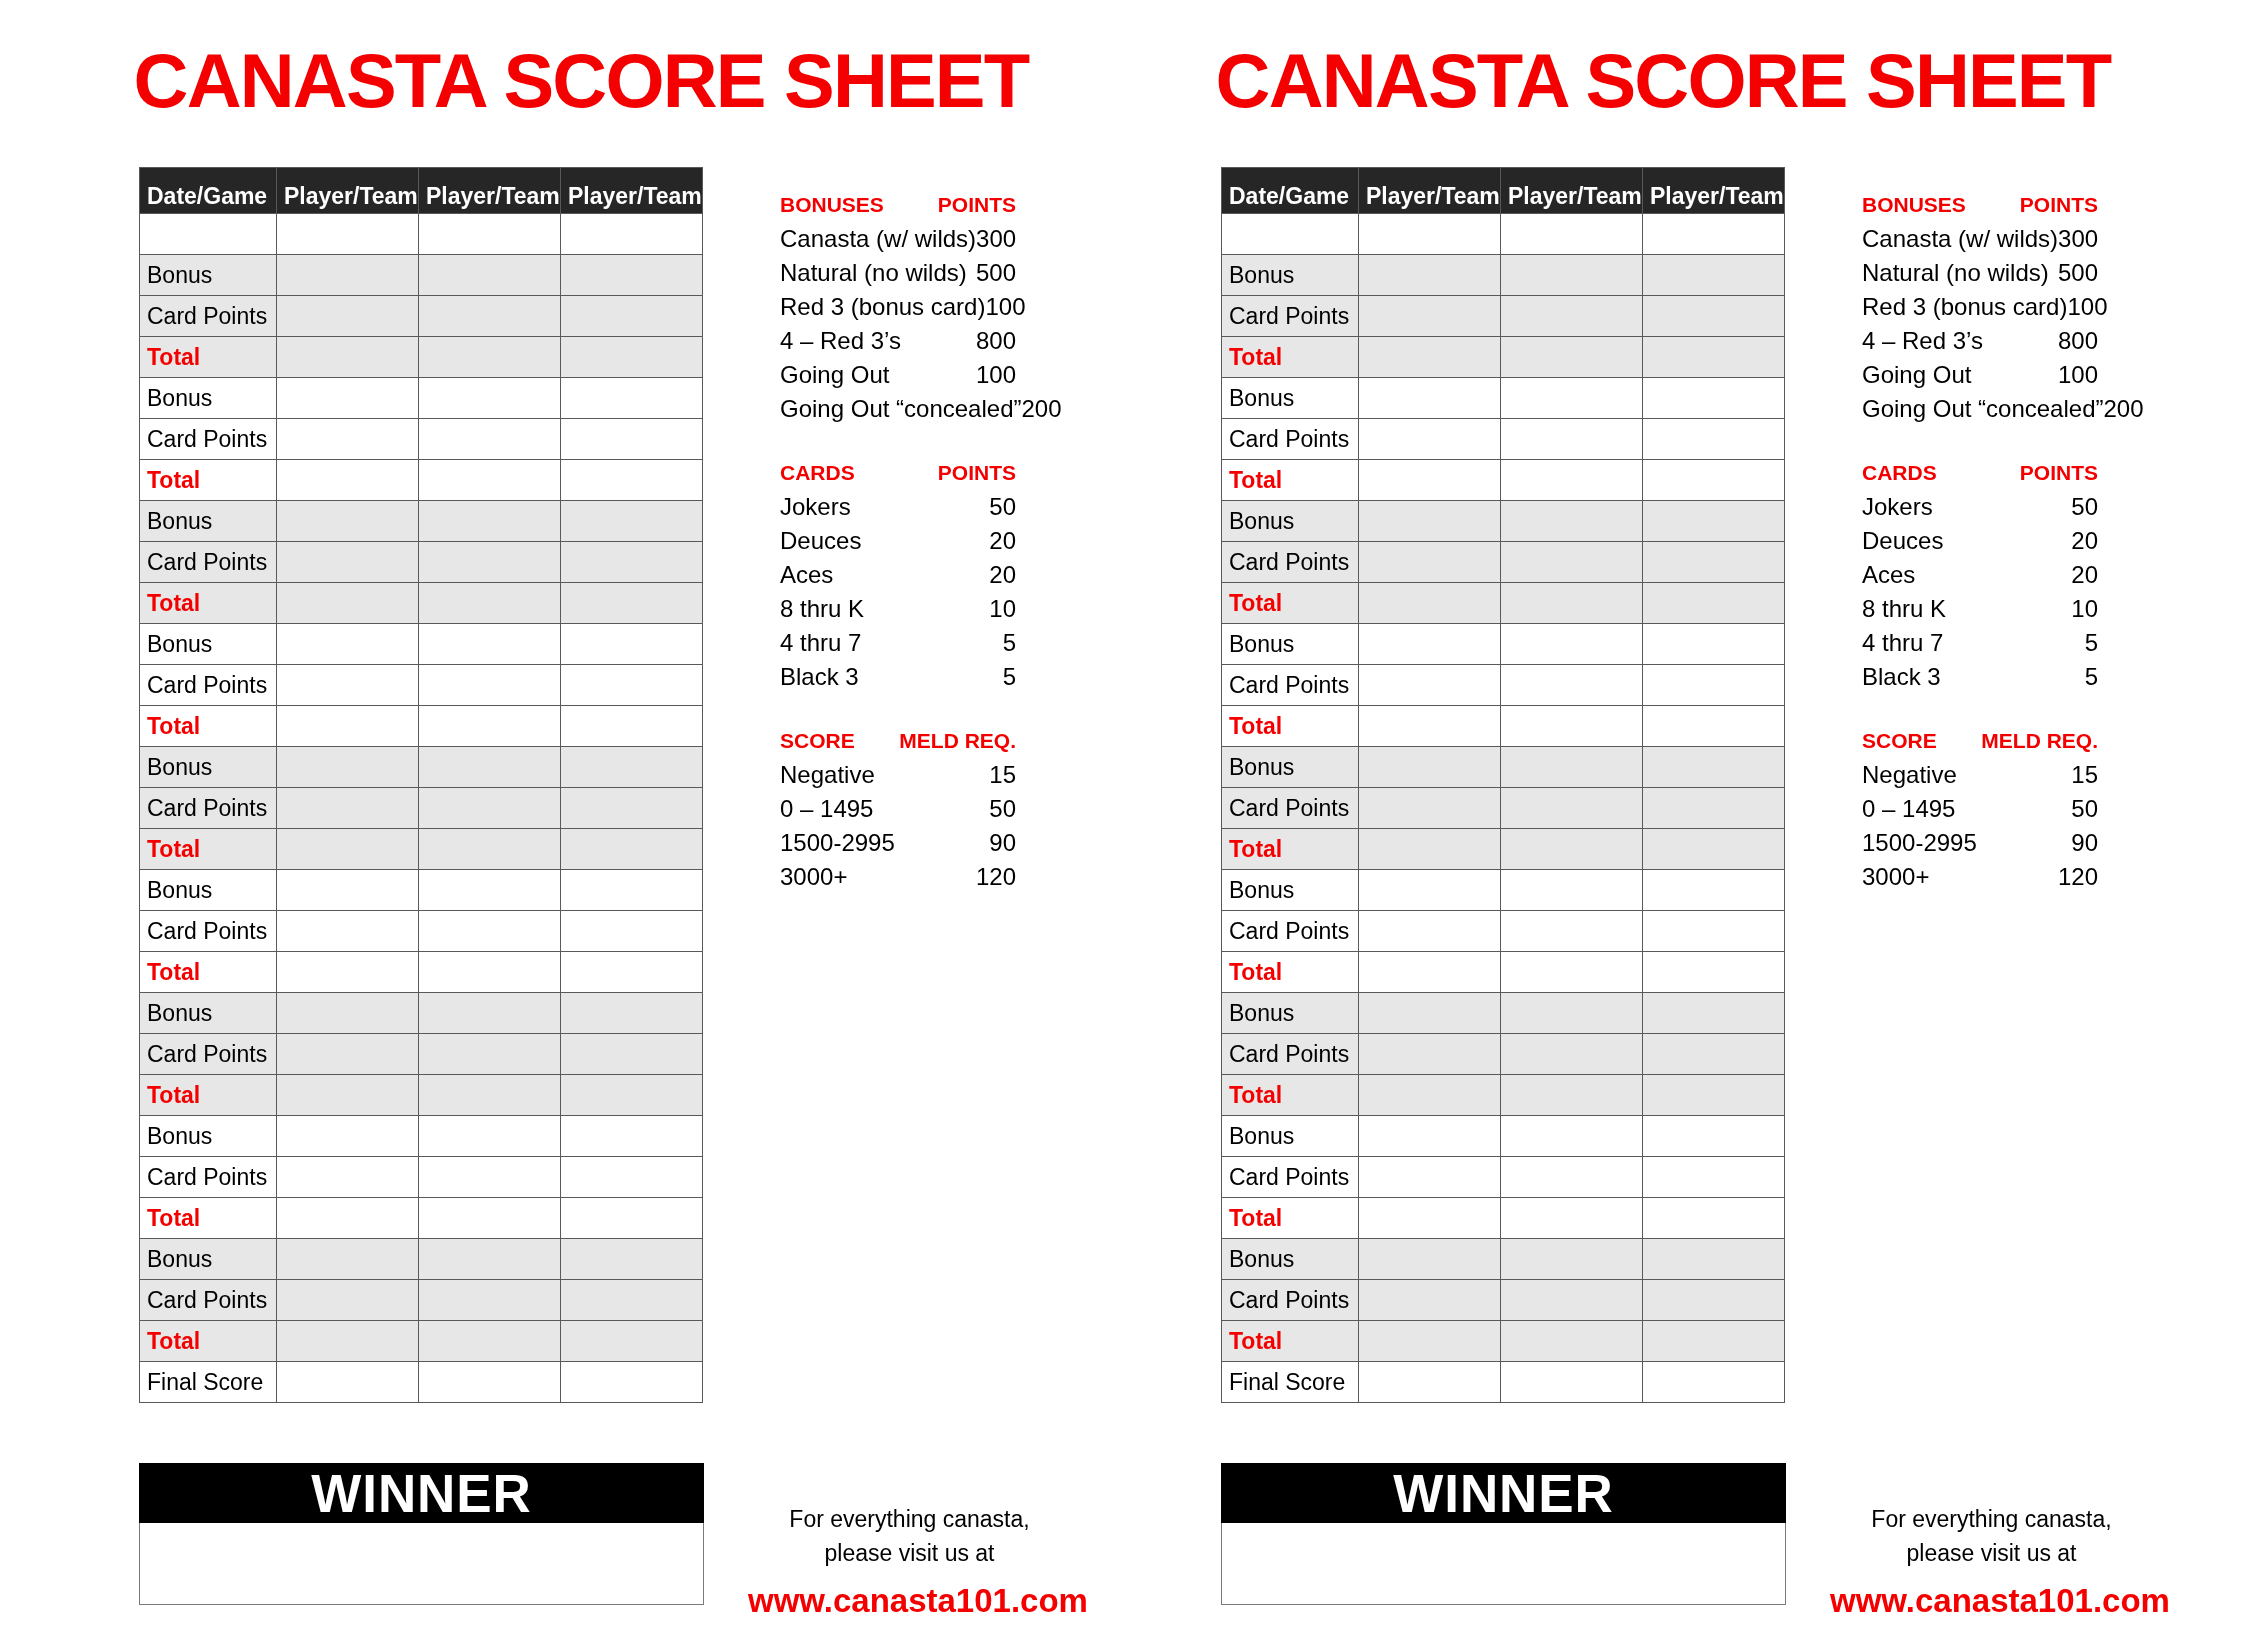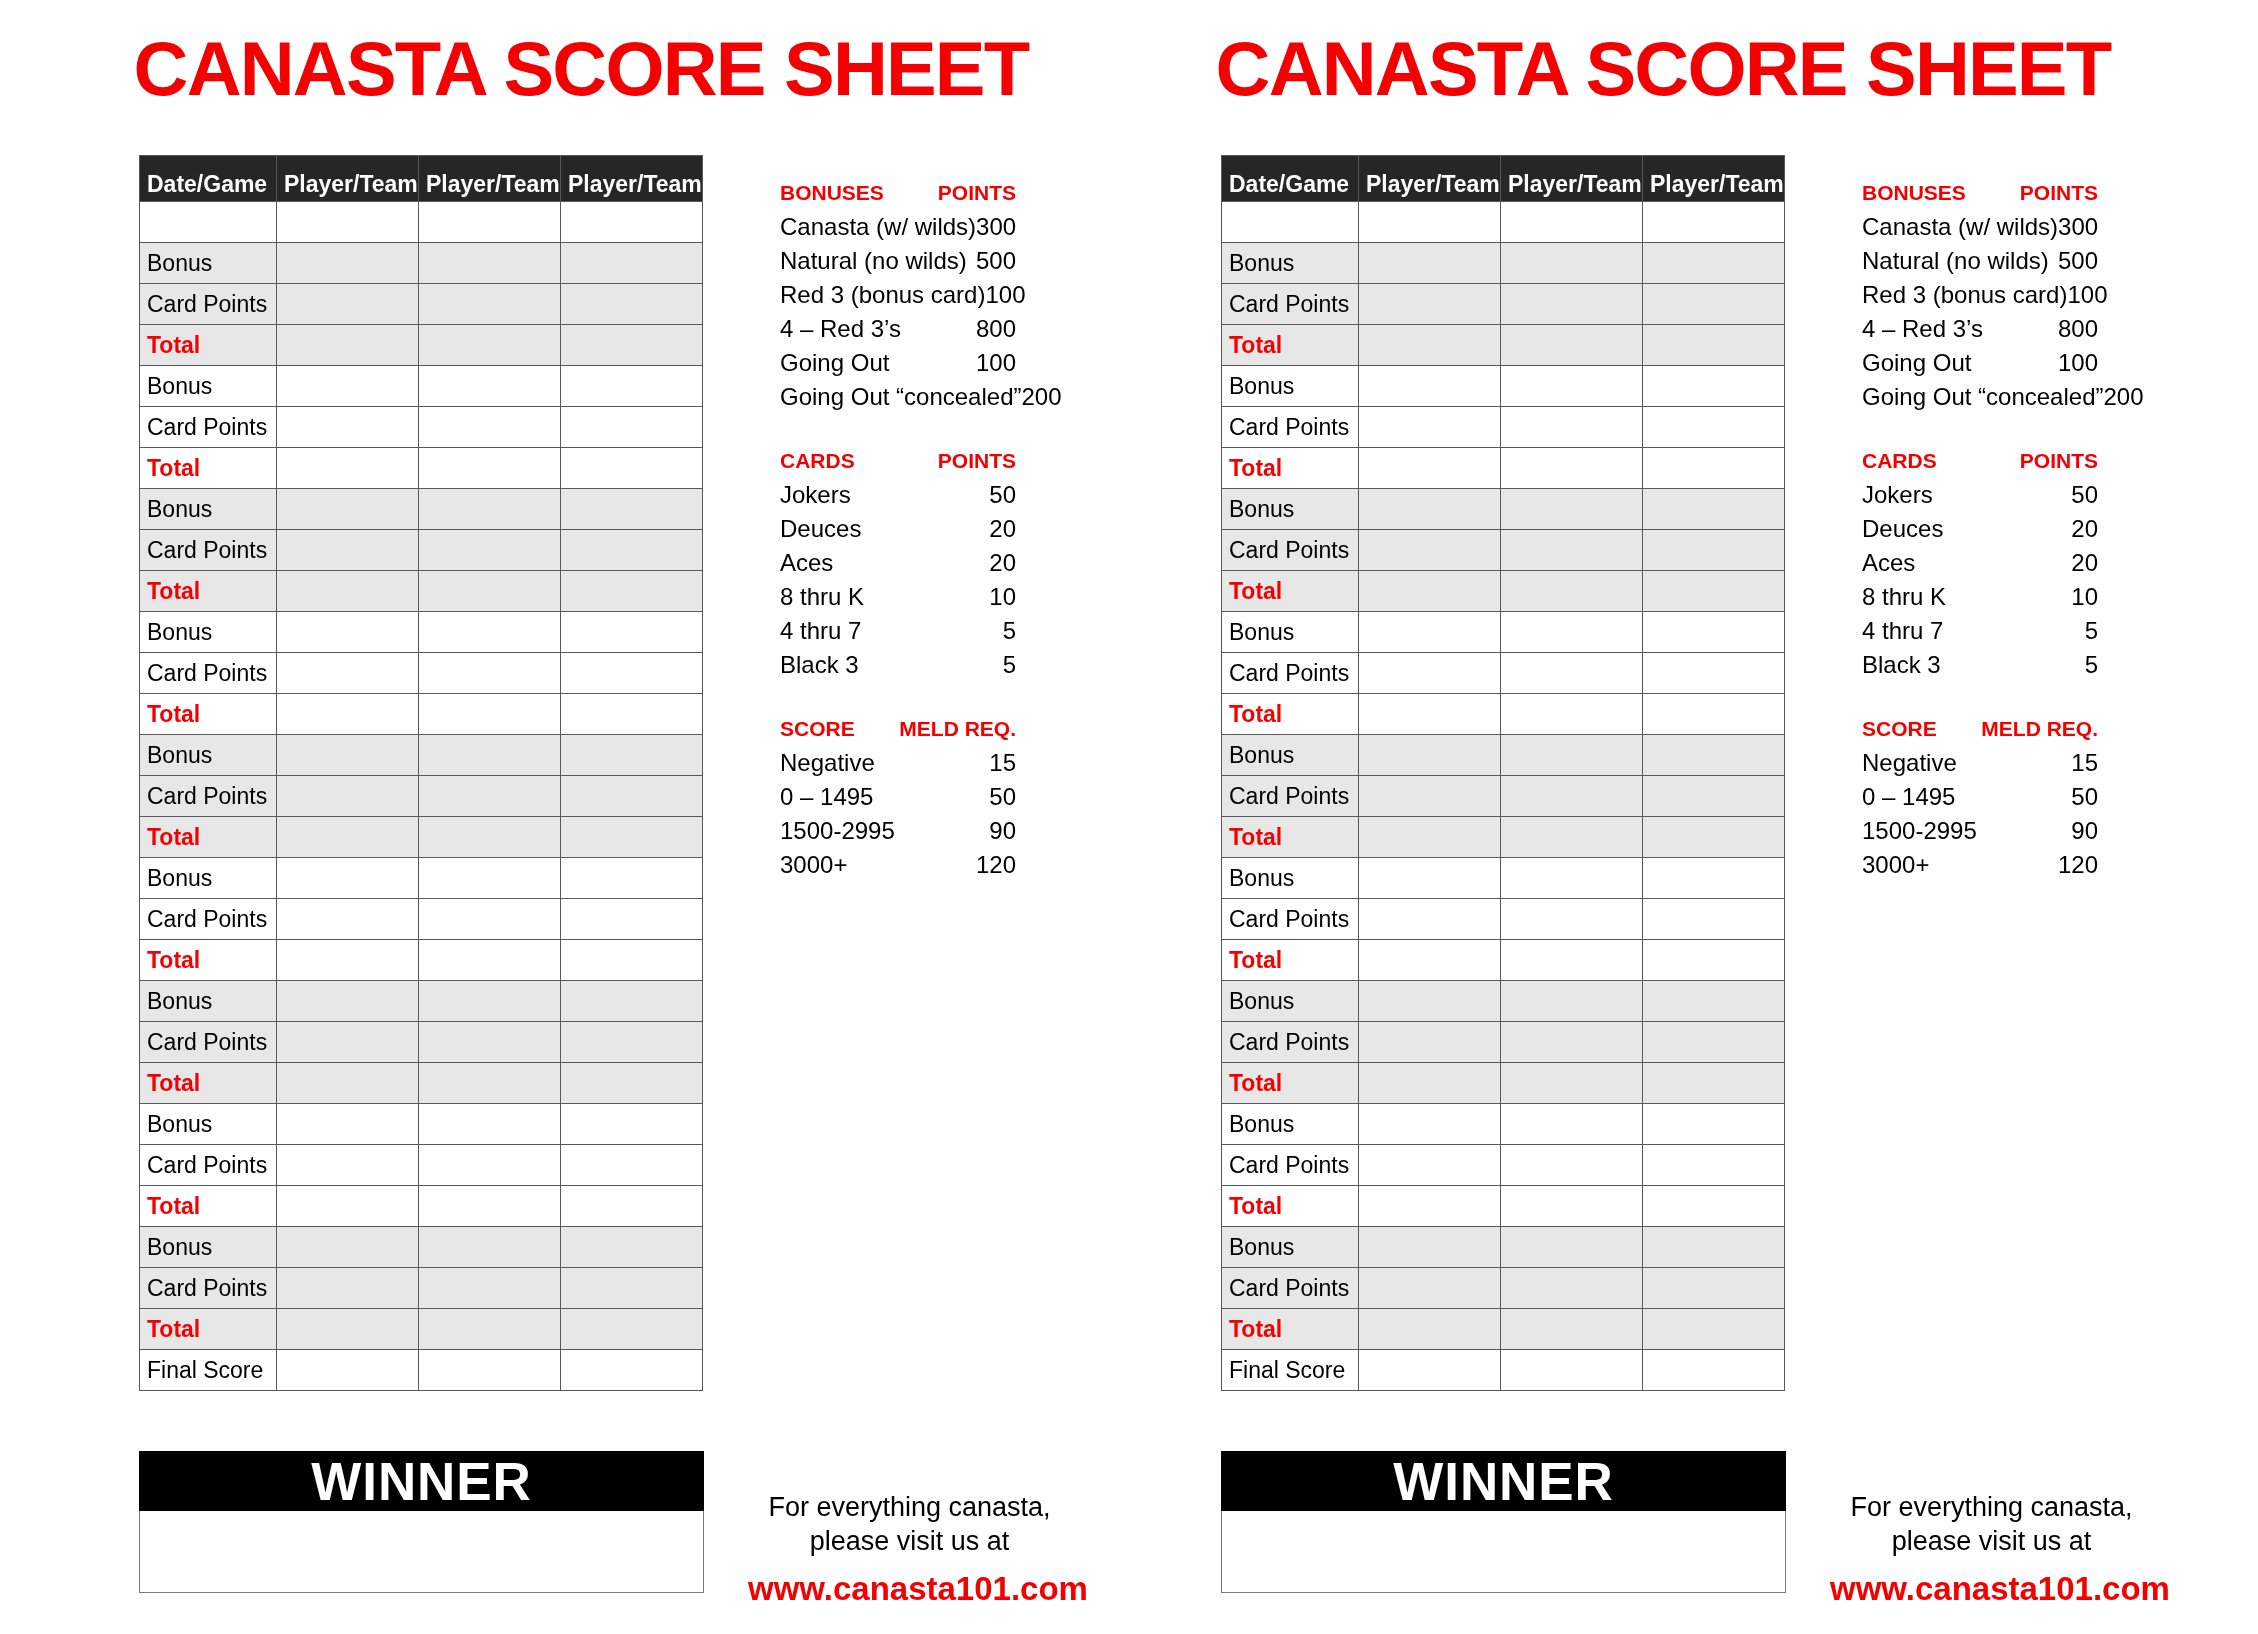--- a/index.html
+++ b/index.html
@@ -2,21 +2,21 @@
 <html style="--page-bg: #ffffff; --red: #f40000; --header-bg: #262626; --row-gray: #e7e7e7; --border: #595959; --winner-bg: #000000;font-size:14px"><head>
 <meta charset="utf-8">
 <style>
   html,body{margin:0;padding:0;}
   body{
     width:2258px;height:1635px;position:relative;overflow:hidden;
     background:var(--page-bg,#fff);
     font-family:"Liberation Sans", sans-serif;
     color:#000;
   }
-  .panel{position:absolute;top:4px;width:1176px;height:1153px;}
+  .panel{position:absolute;top:16px;width:1176px;height:1153px;}
 
   .title{
     position:absolute;left:124px;top:26.5px;width:914px;
     text-align:center;white-space:nowrap;
     font-size:76px;font-weight:bold;letter-spacing:-1.8px;line-height:1;
     color:var(--red,#f40000);
   }
 
   .score-table{
     position:absolute;left:139px;top:151px;
@@ -50,21 +50,21 @@
 
   .winner{position:absolute;left:139px;top:1447px;width:565px;}
   .winner-bar{
     height:60px;background:var(--winner-bg,#000);color:#fff;
     display:flex;align-items:center;justify-content:center;
     font-size:53px;font-weight:bold;letter-spacing:0.9px;
   }
   .winner-box{height:81px;background:#fff;border:1.8px solid #7a7a7a;border-top:none;}
 
   .footer{position:absolute;left:748px;top:1486px;width:323px;text-align:center;}
-  .footer-line{font-size:27px;line-height:34px;color:#000;}
+  .footer-line{font-size:23px;line-height:34px;color:#000;}
   .footer-link{font-size:33px;font-weight:bold;color:var(--red,#f40000);margin-top:12px;white-space:nowrap;}
 </style>
 </head>
 <body>
 
   <div class="panel" style="left: 0px;">
     <div class="title">CANASTA SCORE SHEET</div>
 
     <table class="score-table">
       <colgroup>

